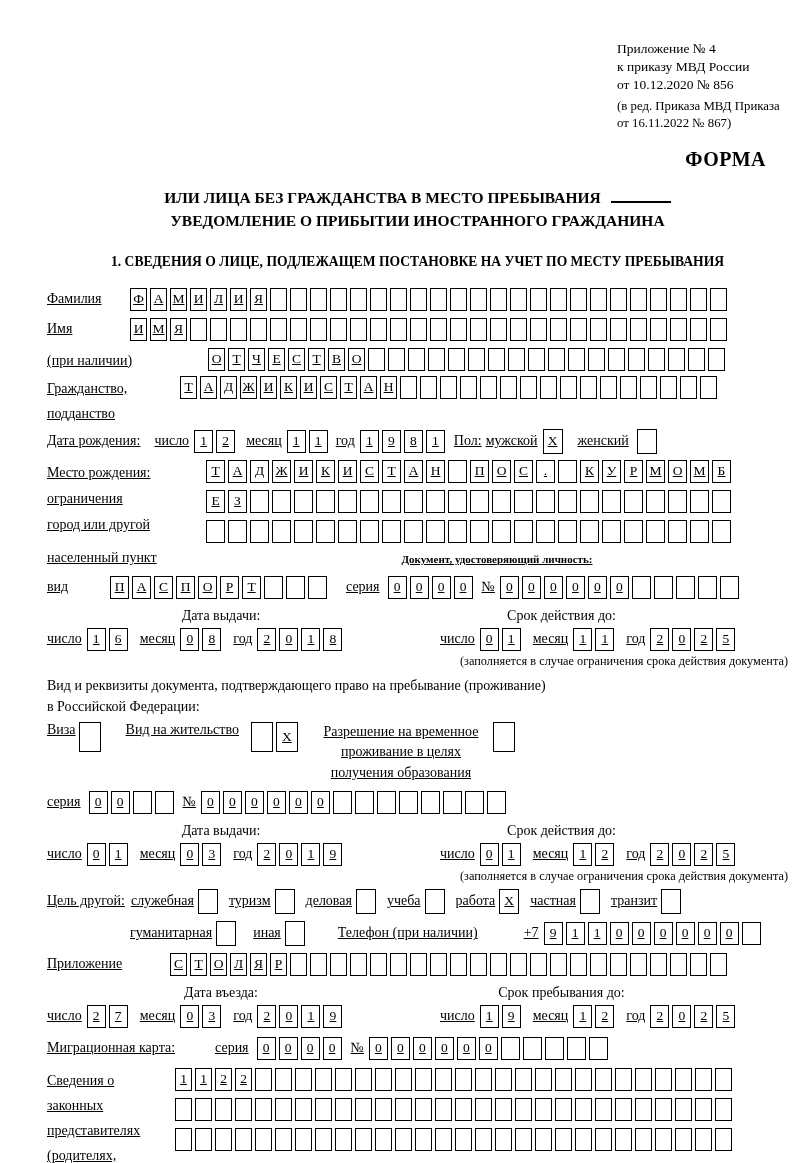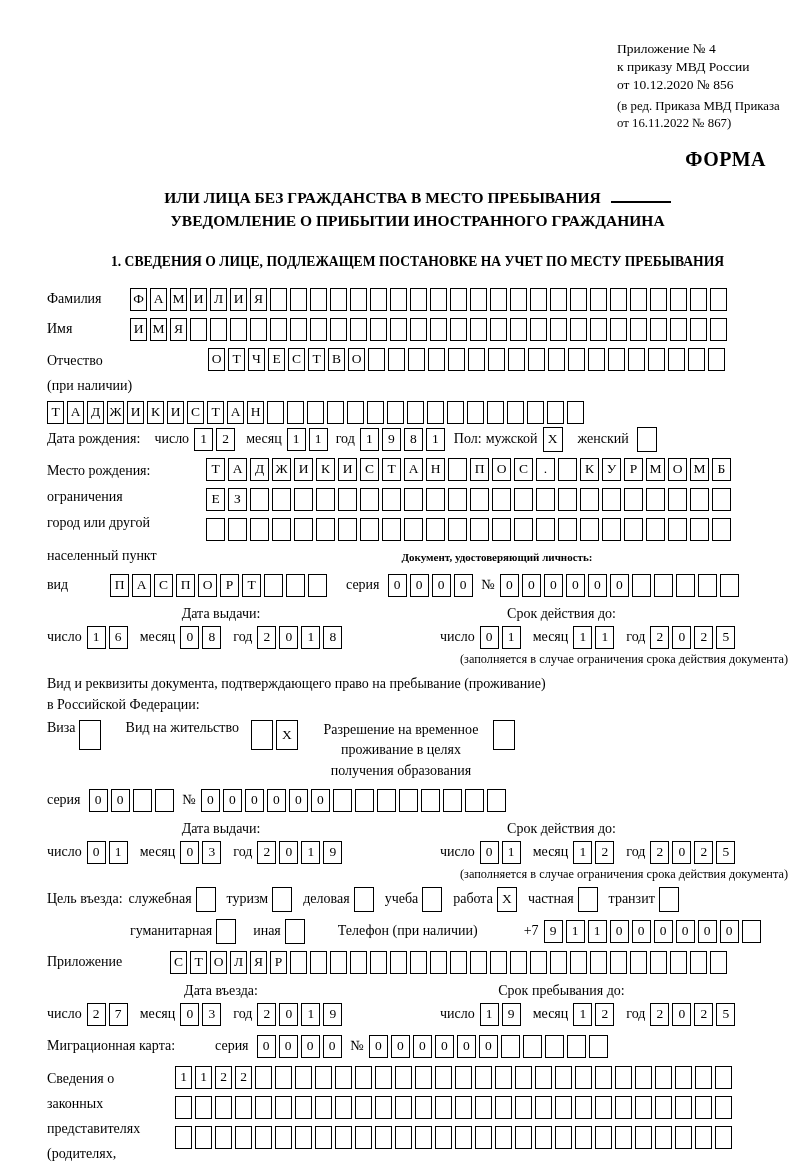--- a/index.html
+++ b/index.html
@@ -14,21 +14,21 @@
 
   
   .annex { margin-left: 570px; line-height: 1.32; font-size: 13.5px; }
   .annex .amend { margin-top: 5px; font-size: 12.8px; }
   .forma { text-align: right; font-weight: bold; font-size: 20px; margin: 16px 22px 0 0; letter-spacing: .5px; }
 
   .title { text-align: center; font-weight: bold; font-size: 15.5px; margin-top: 15px; line-height: 1.5; }
   .uline { display: inline-block; width: 60px; border-bottom: 2px solid #000; margin-left: 10px; }
   .sec-heading { text-align: center; font-weight: bold; font-size: 13.6px; margin-top: 21px; }
 
-  .row { display: flex; align-items: center; margin-top: 7px; }
+  .row { display: flex; align-items: center; margin-top: 7px; text-decoration: underline; }
   .row-top { align-items: flex-start; }
   .lbl { flex-shrink: 0; }
 
   .cells { display: flex; flex-shrink: 0; }
   .cell {
     width: 17px; height: 23px; border: 1px solid #000; margin-right: 3px;
     display: flex; align-items: center; justify-content: center;
     font-size: 13.5px;
   }
   .cells-w .cell { width: 19px; }
@@ -162,21 +162,20 @@
         <div class="cell"></div>
         <div class="cell"></div>
         <div class="cell"></div>
         <div class="cell"></div>
         <div class="cell"></div>
       </div>
   </div>
 
   <div class="row row-top">
     <div class="lbl w-pat">
-      <div>Отчество</div>
       <div>(при наличии)</div>
     </div>
     <div class="cells">
         <div class="cell">О</div>
         <div class="cell">Т</div>
         <div class="cell">Ч</div>
         <div class="cell">Е</div>
         <div class="cell">С</div>
         <div class="cell">Т</div>
         <div class="cell">В</div>
@@ -196,20 +195,24 @@
         <div class="cell"></div>
         <div class="cell"></div>
         <div class="cell"></div>
         <div class="cell"></div>
         <div class="cell"></div>
         <div class="cell"></div>
       </div>
   </div>
 
   <div class="row row-top" style="margin-top:3px">
+    <div class="lbl w-cit">
+      <div>Гражданство,</div>
+      <div>подданство</div>
+    </div>
     <div class="cells">
         <div class="cell">Т</div>
         <div class="cell">А</div>
         <div class="cell">Д</div>
         <div class="cell">Ж</div>
         <div class="cell">И</div>
         <div class="cell">К</div>
         <div class="cell">И</div>
         <div class="cell">С</div>
         <div class="cell">Т</div>
@@ -538,21 +541,21 @@
           <div class="cell">2</div>
           <div class="cell">0</div>
           <div class="cell">2</div>
           <div class="cell">5</div>
         </div>
     </div>
   </div>
   <div class="note">(заполняется в случае ограничения срока действия документа)</div>
 
   <div class="row purpose" style="margin-top:5px">
-    <span class="lbl" style="margin-right:6px">Цель въезда:</span>
+    <span class="lbl" style="margin-right:6px">Цель другой:</span>
     <span class="lbl">служебная</span>
     <div class="cells cb">
         <div class="cell"></div>
       </div>
     <span class="lbl">туризм</span>
     <div class="cells cb">
         <div class="cell"></div>
       </div>
     <span class="lbl">деловая</span>
     <div class="cells cb">

